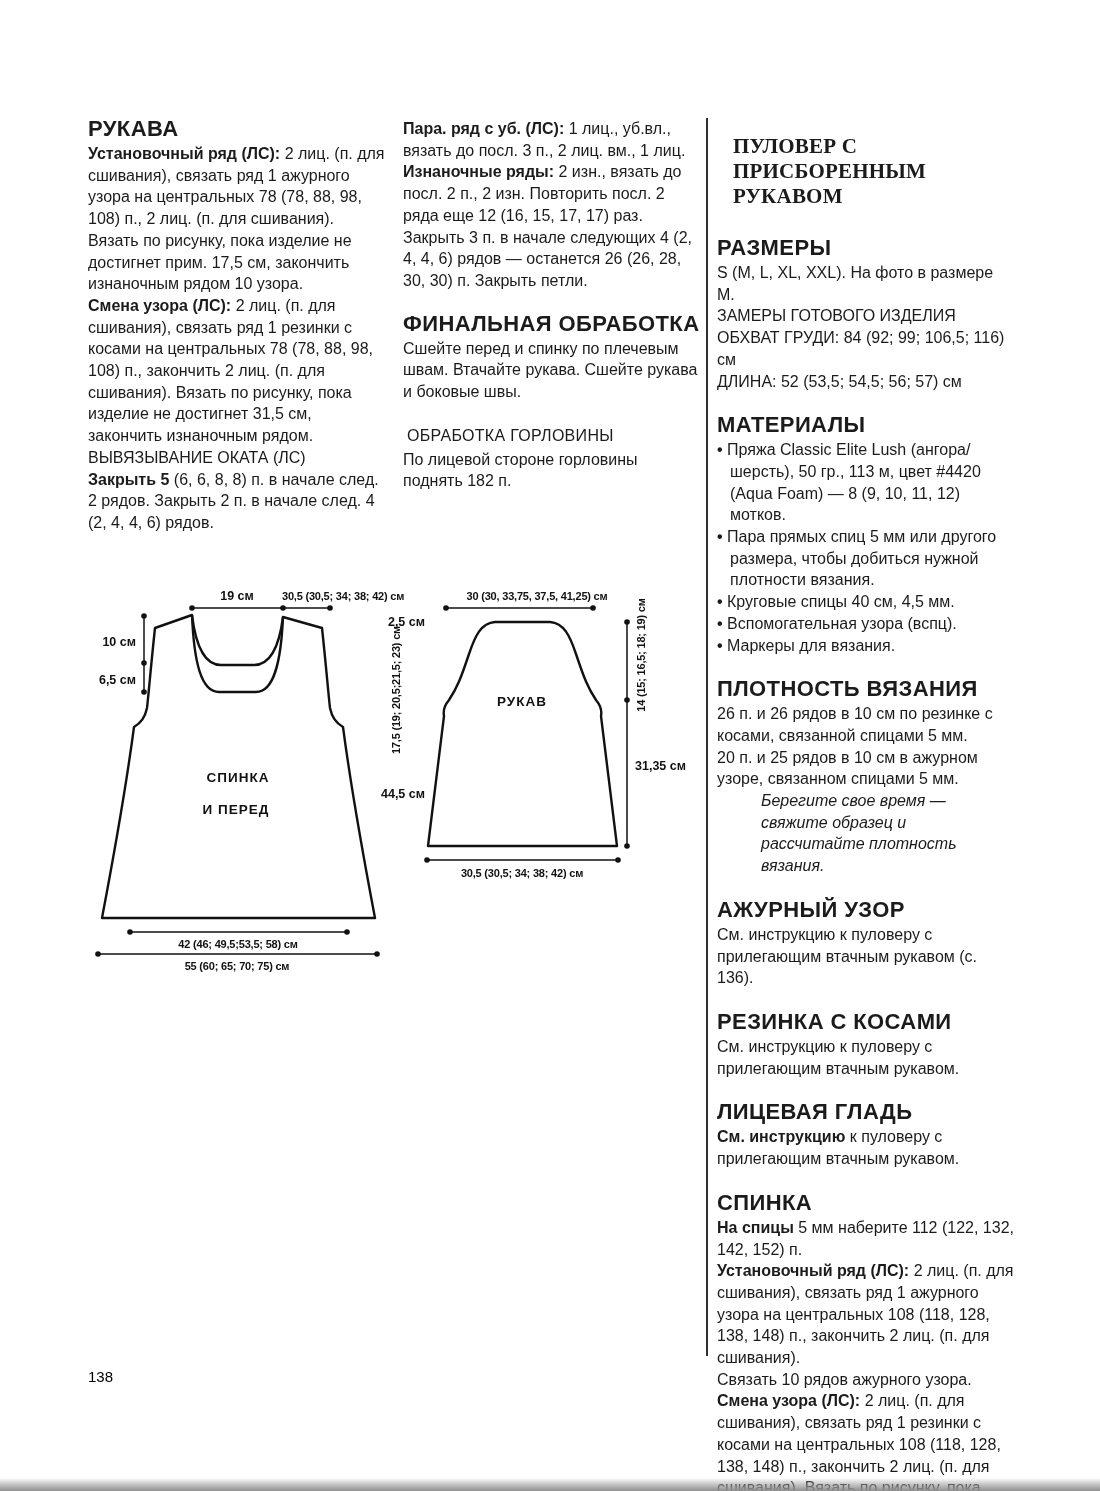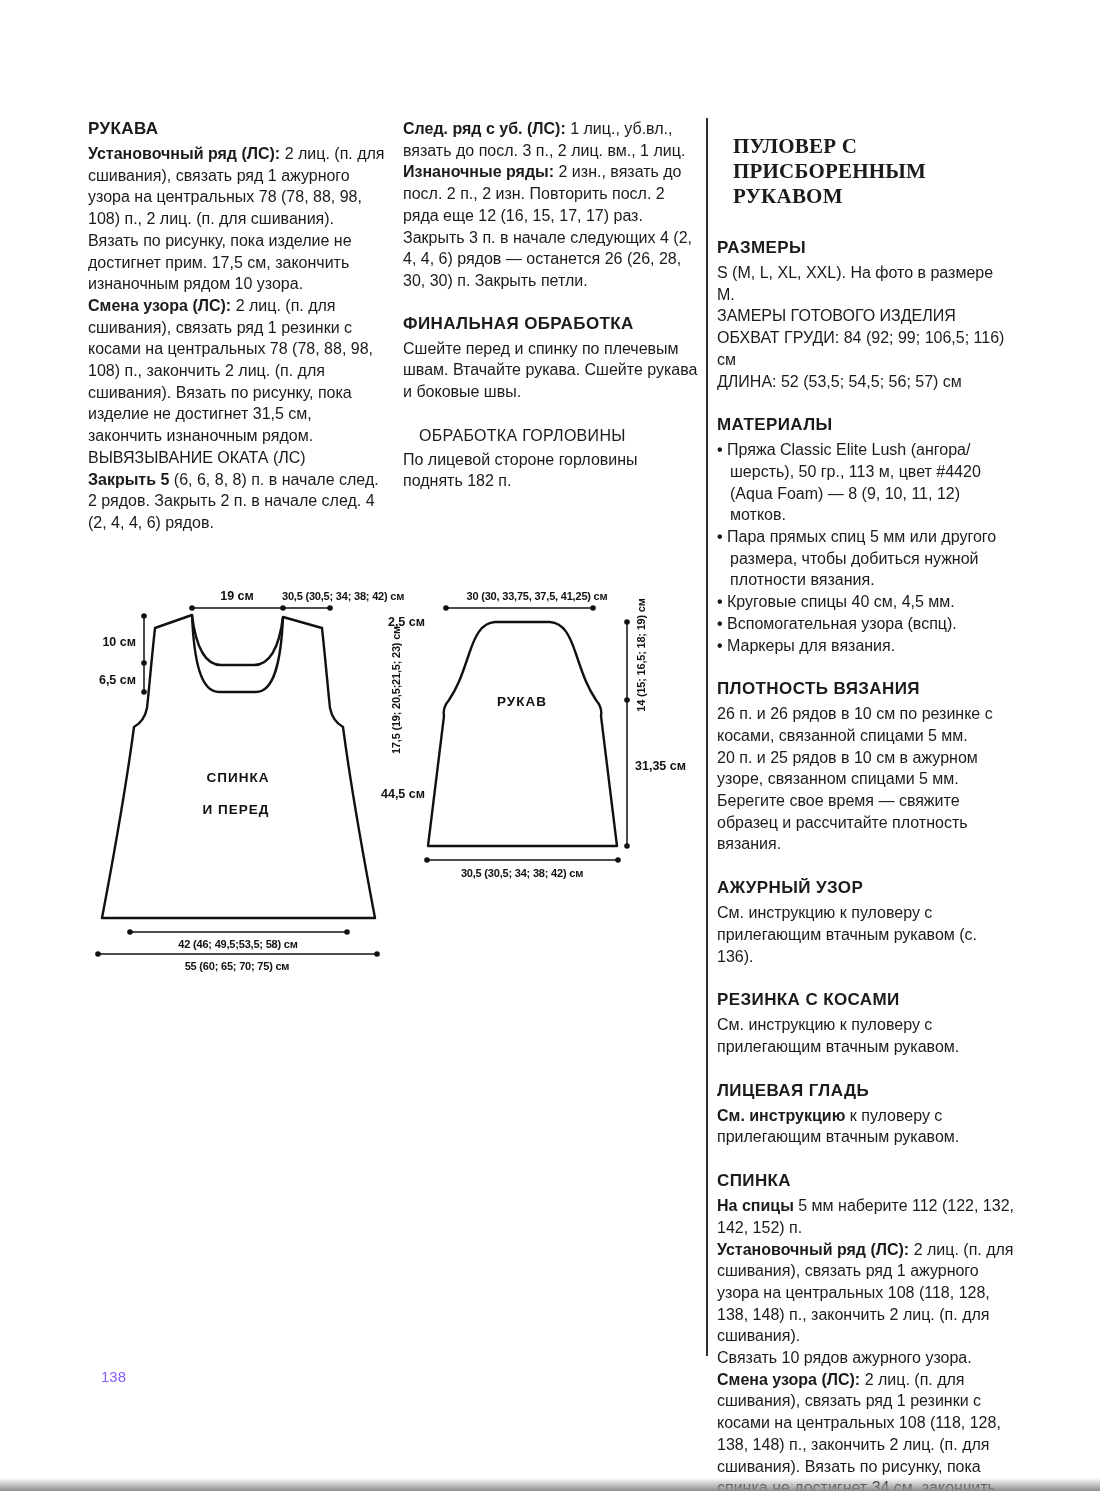--- a/index.html
+++ b/index.html
@@ -8,32 +8,32 @@
     font-family:"Liberation Sans", sans-serif;color:#1b1b1b;overflow:hidden;
   }
   .col{position:absolute;top:118px;}
   .col-1{left:88px;width:301px;}
   .col-2{left:403px;width:298px;}
   .col-3{left:717px;width:297px;}
   p{margin:0;font-size:16px;line-height:21.7px;color:#1b1b1b;}
   p b{font-weight:700;}
   p.bullet{padding-left:13px;text-indent:-13px;}
   p.bullet::before{content:"• ";font-weight:700;}
-  p.ital{}
-  .heading{font-weight:700;font-size:17px;line-height:22px;letter-spacing:0.4px;margin:22px 0 3px 0;}
+  p.ital{font-style:italic;margin-left:44px;}
+  .heading{font-weight:700;font-size:22px;line-height:22px;letter-spacing:0.4px;margin:22px 0 3px 0;}
   .col-1 .heading:first-child{margin-top:0;}
   .col-2 .heading{margin-top:21px;}
-  .caps{font-size:16px;line-height:22px;margin:22px 0 2px 16px;letter-spacing:0.3px;}
+  .caps{font-size:16px;line-height:22px;margin:22px 0 2px 4px;letter-spacing:0.3px;}
   .title{
     font-family:"Liberation Serif", serif;font-weight:700;font-size:21px;line-height:25px;
     margin:16px;letter-spacing:0.2px;
   }
   .title + .heading{margin-top:28px;}
   .divider{position:absolute;left:706px;top:118px;width:2px;height:1238px;background:#2f2f2f;}
-  .page-number{position:absolute;left:101px;top:1368px;font-size:15px;color:#8b5cf6;}
+  .page-number{position:absolute;left:88px;top:1368px;font-size:15px;color:#000000;}
   .schematics{position:absolute;left:85px;top:570px;}
   .page-edge{
     position:absolute;left:0;bottom:0;width:1100px;height:13px;
     background:linear-gradient(to bottom, rgba(150,150,150,0) 0%, rgba(150,150,150,0.45) 40%, #8f8f8f 100%);
   }
   
   text{fill:#111;font-family:"Liberation Sans", sans-serif;}
   .m{font-size:12.5px;font-weight:700;}
   .ml{font-size:11px;font-weight:700;letter-spacing:-0.2px;}
   .part{font-size:13.5px;font-weight:700;letter-spacing:1px;}
@@ -45,21 +45,21 @@
 <body>
 
 <div class="col col-1">
     <div class="heading">РУКАВА</div>
     <p><b>Установочный ряд (ЛС): </b><span>2 лиц. (п. для сшивания), связать ряд 1 ажурного узора на центральных 78 (78, 88, 98, 108) п., 2 лиц. (п. для сшивания). Вязать по рисунку, пока изделие не достигнет прим. 17,5 см, закончить изнаночным рядом 10 узора.</span></p>
     <p><b>Смена узора (ЛС): </b><span>2 лиц. (п. для сшивания), связать ряд 1 резинки с косами на центральных 78 (78, 88, 98, 108) п., закончить 2 лиц. (п. для сшивания). Вязать по рисунку, пока изделие не достигнет 31,5 см, закончить изнаночным рядом.</span></p>
     <p><span>ВЫВЯЗЫВАНИЕ ОКАТА (ЛС)</span></p>
     <p><b>Закрыть 5 </b><span>(6, 6, 8, 8) п. в начале след. 2 рядов. Закрыть 2 п. в начале след. 4 (2, 4, 4, 6) рядов.</span></p>
   </div>
 <div class="col col-2">
-    <p><b>След. ряд с уб. (ЛС): </b><span>1 лиц., уб.вл., вязать до посл. 3 п., 2 лиц. вм., 1 лиц.</span></p>
+    <p><b>Пара. ряд с уб. (ЛС): </b><span>1 лиц., уб.вл., вязать до посл. 3 п., 2 лиц. вм., 1 лиц.</span></p>
     <p><b>Изнаночные ряды: </b><span>2 изн., вязать до посл. 2 п., 2 изн. Повторить посл. 2 ряда еще 12 (16, 15, 17, 17) раз.</span></p>
     <p><span>Закрыть 3 п. в начале следующих 4 (2, 4, 4, 6) рядов — останется 26 (26, 28, 30, 30) п. Закрыть петли.</span></p>
     <div class="heading">ФИНАЛЬНАЯ ОБРАБОТКА</div>
     <p><span>Сшейте перед и спинку по плечевым швам. Втачайте рукава. Сшейте рукава и боковые швы.</span></p>
     <div class="caps">ОБРАБОТКА ГОРЛОВИНЫ</div>
     <p><span>По лицевой стороне горловины поднять 182 п.</span></p>
   </div>
 <div class="divider"></div>
 <div class="col col-3">
     <div class="title">ПУЛОВЕР С ПРИСБОРЕННЫМ РУКАВОМ</div>

